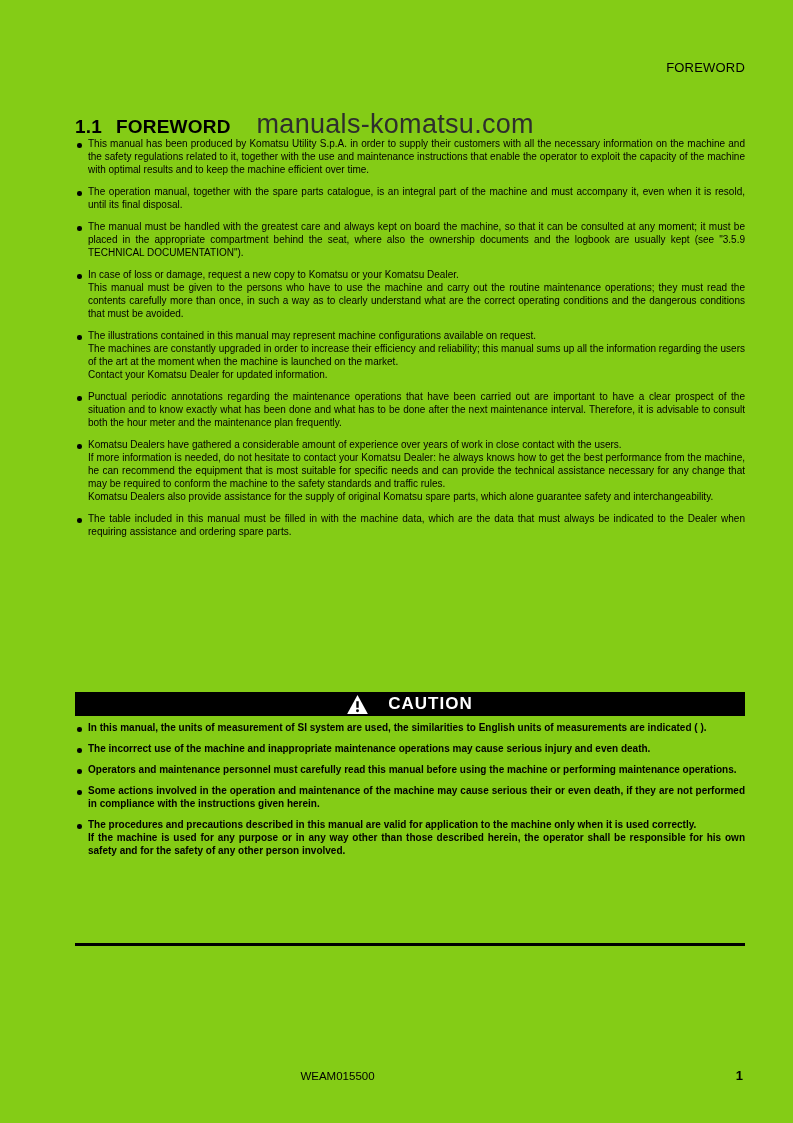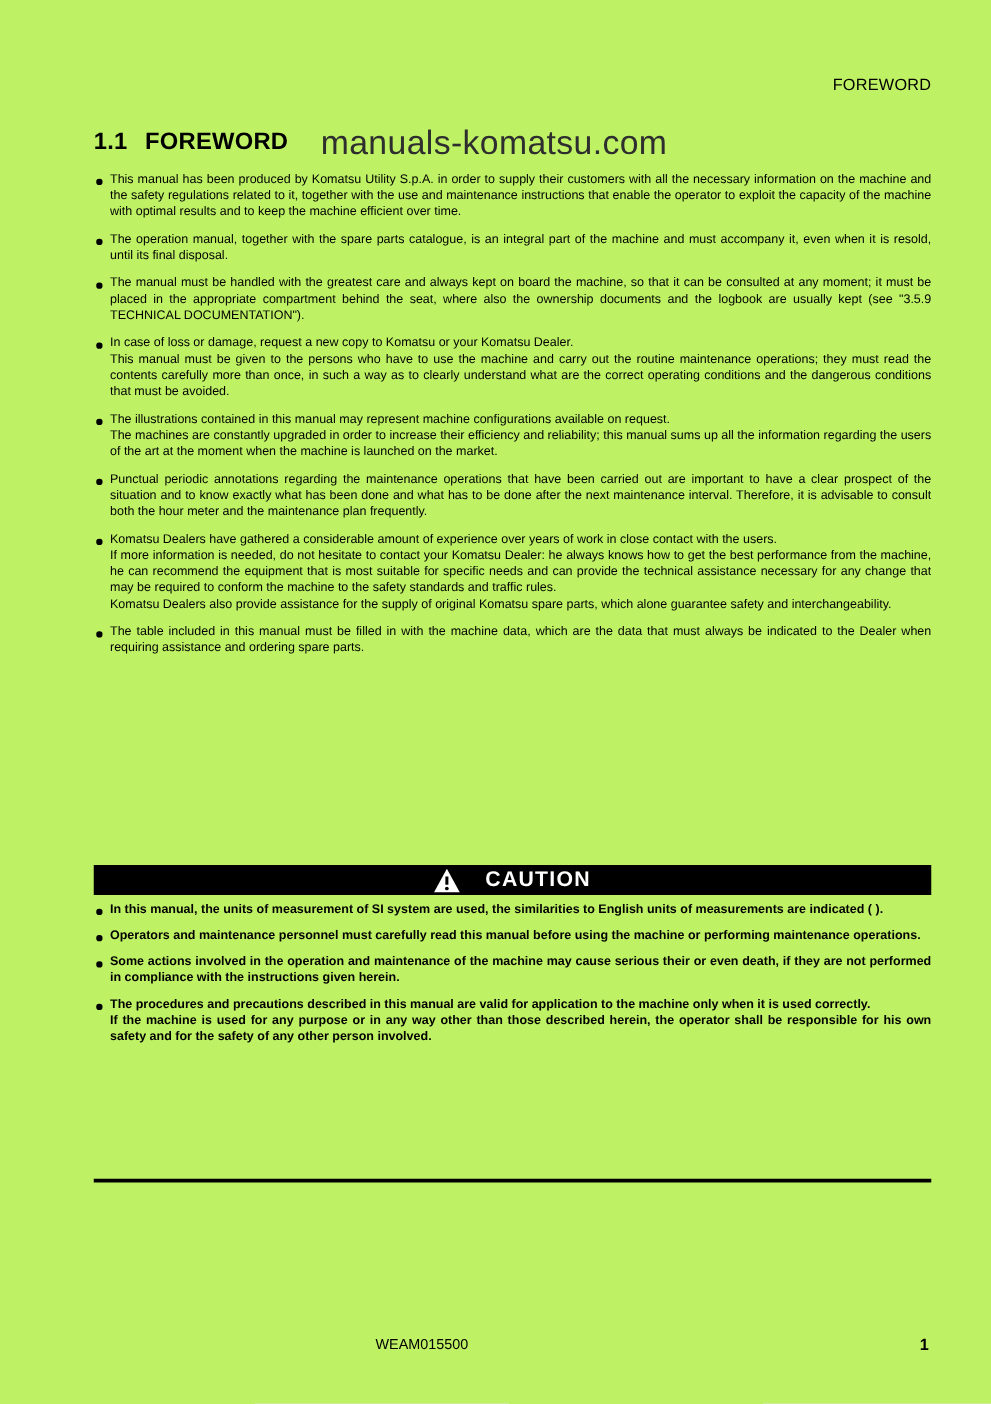--- a/index.html
+++ b/index.html
@@ -1,40 +1,40 @@
 <!DOCTYPE html>
 <html><head>
 <meta charset="utf-8">
 <style>
   html,body{margin:0;padding:0;background:#e8e8e8;}
   .page{
     position:relative;
     width:793px;height:1123px;
-    background:#bef264;
+    background:#84cc16;
     font-family:"Liberation Sans", sans-serif;
     color:#000;
     overflow:hidden;
     margin:0 auto;
   }
   .running-header{
     position:absolute;top:60px;right:48px;
     font-size:13px;letter-spacing:0.2px;
   }
   .title-row{
     position:absolute;top:100px;left:75px;width:670px;
-    display:flex;align-items:center;
+    display:flex;align-items:flex-end;
   }
   .section-title{
     margin:0;font-size:19px;font-weight:bold;letter-spacing:0.2px;
     white-space:nowrap;
   }
   .section-number{margin-right:14px;}
   .watermark{
     font-size:27px;font-weight:normal;color:#2e2e2e;
-    margin-left:26px;margin-top:1px;line-height:1;
+    margin-left:26px;margin-top:11px;line-height:1;
     letter-spacing:0.3px;
   }
   .bullet-list{
     position:absolute;left:75px;width:670px;
     margin:0;padding:0;list-style:none;
     font-size:10px;line-height:13px;
     overflow:hidden;
   }
   .foreword-list{top:137px;height:552px;}
   .caution-list{top:721px;height:220px;font-weight:bold;}
@@ -109,20 +109,21 @@
       <div class="bullet-text">
         <div class="para">In case of loss or damage, request a new copy to Komatsu or your Komatsu Dealer.</div>
         <div class="para">This manual must be given to the persons who have to use the machine and carry out the routine maintenance operations; they must read the contents carefully more than once, in such a way as to clearly understand what are the correct operating conditions and the dangerous conditions that must be avoided.</div>
       </div>
     </li>
     <li>
       <span class="bullet-marker"></span>
       <div class="bullet-text">
         <div class="para">The illustrations contained in this manual may represent machine configurations available on request.</div>
         <div class="para">The machines are constantly upgraded in order to increase their efficiency and reliability; this manual sums up all the information regarding the users of the art at the moment when the machine is launched on the market.</div>
+        <div class="para">Contact your Komatsu Dealer for updated information.</div>
       </div>
     </li>
     <li>
       <span class="bullet-marker"></span>
       <div class="bullet-text">
           <div class="para">Punctual periodic annotations regarding the maintenance operations that have been carried out are important to have a clear prospect of the situation and to know exactly what has been done and what has to be done after the next maintenance interval. Therefore, it is advisable to consult both the hour meter and the maintenance plan frequently.</div>
         </div>
     </li>
     <li>
       <span class="bullet-marker"></span>
@@ -154,20 +155,26 @@
   <ul class="bullet-list caution-list">
     <li>
       <span class="bullet-marker"></span>
       <div class="bullet-text">
           <div class="para">In this manual, the units of measurement of SI system are used, the similarities to English units of measurements are indicated ( ).</div>
         </div>
     </li>
     <li>
       <span class="bullet-marker"></span>
       <div class="bullet-text">
+          <div class="para">The incorrect use of the machine and inappropriate maintenance operations may cause serious injury and even death.</div>
+        </div>
+    </li>
+    <li>
+      <span class="bullet-marker"></span>
+      <div class="bullet-text">
           <div class="para">Operators and maintenance personnel must carefully read this manual before using the machine or performing maintenance operations.</div>
         </div>
     </li>
     <li>
       <span class="bullet-marker"></span>
       <div class="bullet-text">
           <div class="para">Some actions involved in the operation and maintenance of the machine may cause serious their or even death, if they are not performed in compliance with the instructions given herein.</div>
         </div>
     </li>
     <li>

